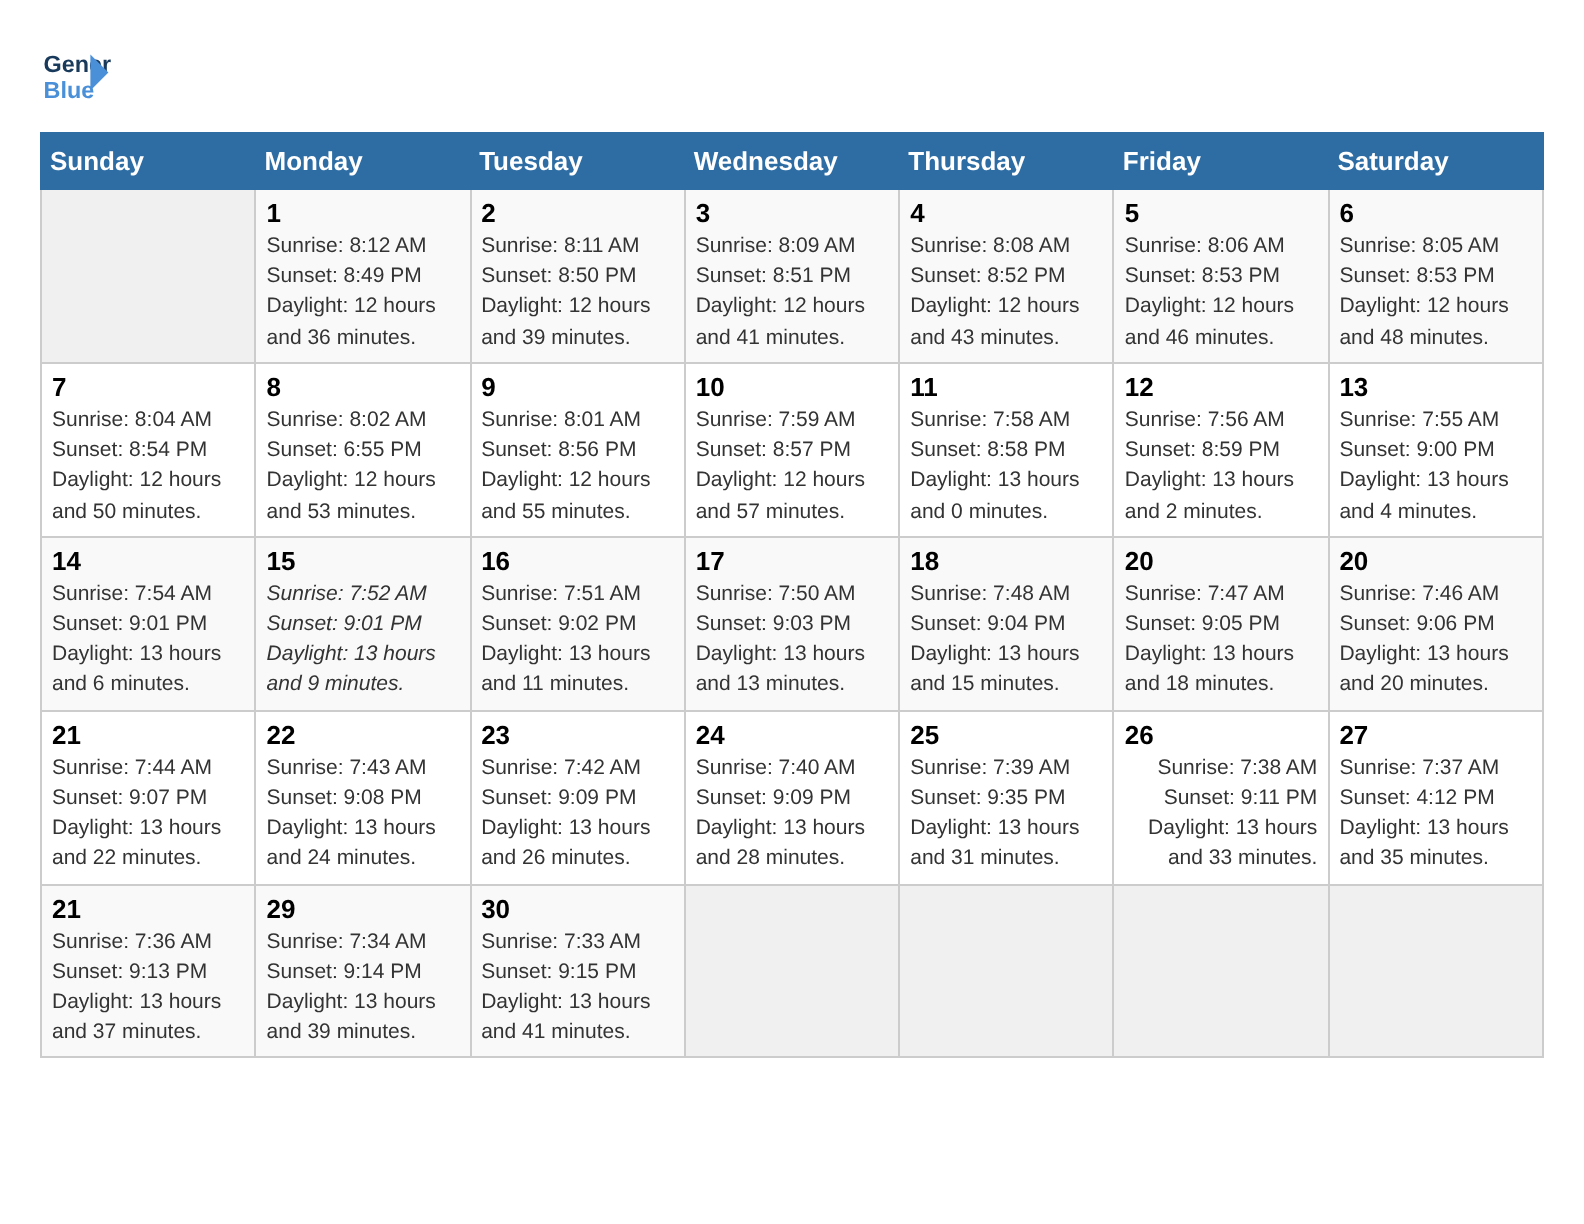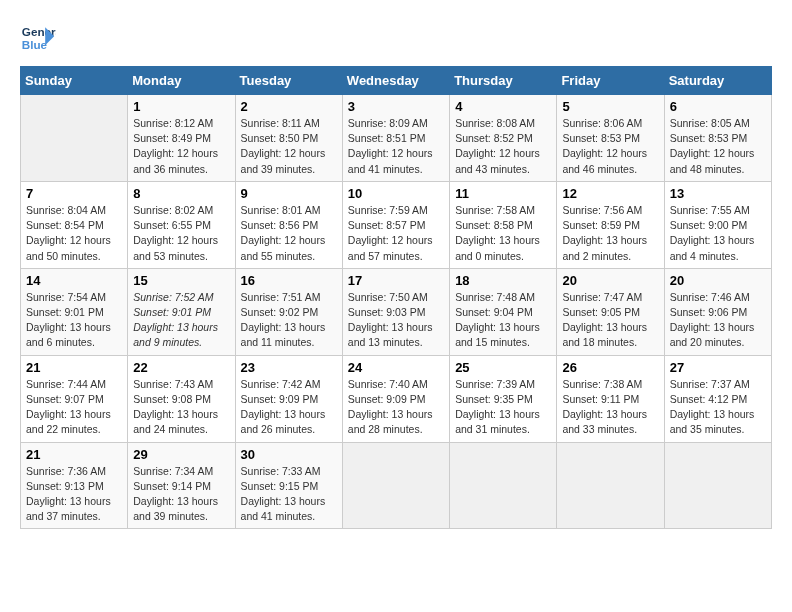--- a/index.html
+++ b/index.html
@@ -291,21 +291,21 @@
         </td>
         <td>
           <span class="day-num">25</span>
           <div class="cell-info" style="white-space: pre-line;">Sunrise: 7:39 AM
 Sunset: 9:35 PM
 Daylight: 13 hours
 and 31 minutes.</div>
         </td>
         <td>
           <span class="day-num">26</span>
-          <div class="cell-info" style="white-space: pre-line;">Sunrise: 7:38 AM
+          <div class="cell-info" style="white-space: pre-line; text-align: right;">Sunrise: 7:38 AM
 Sunset: 9:11 PM
 Daylight: 13 hours
 and 33 minutes.</div>
         </td>
         <td>
           <span class="day-num">27</span>
           <div class="cell-info" style="white-space: pre-line;">Sunrise: 7:37 AM
 Sunset: 4:12 PM
 Daylight: 13 hours
 and 35 minutes.</div>

